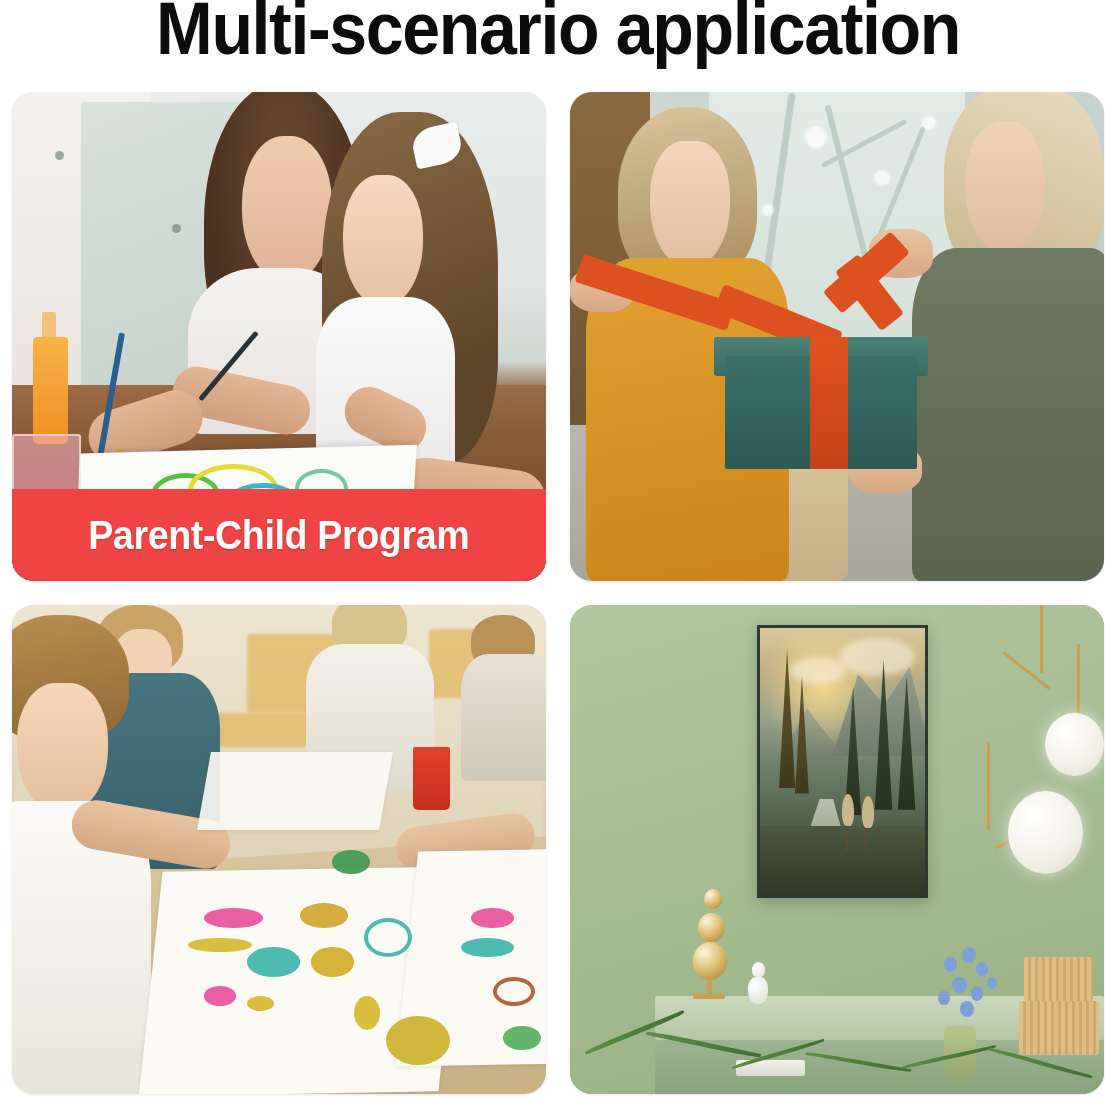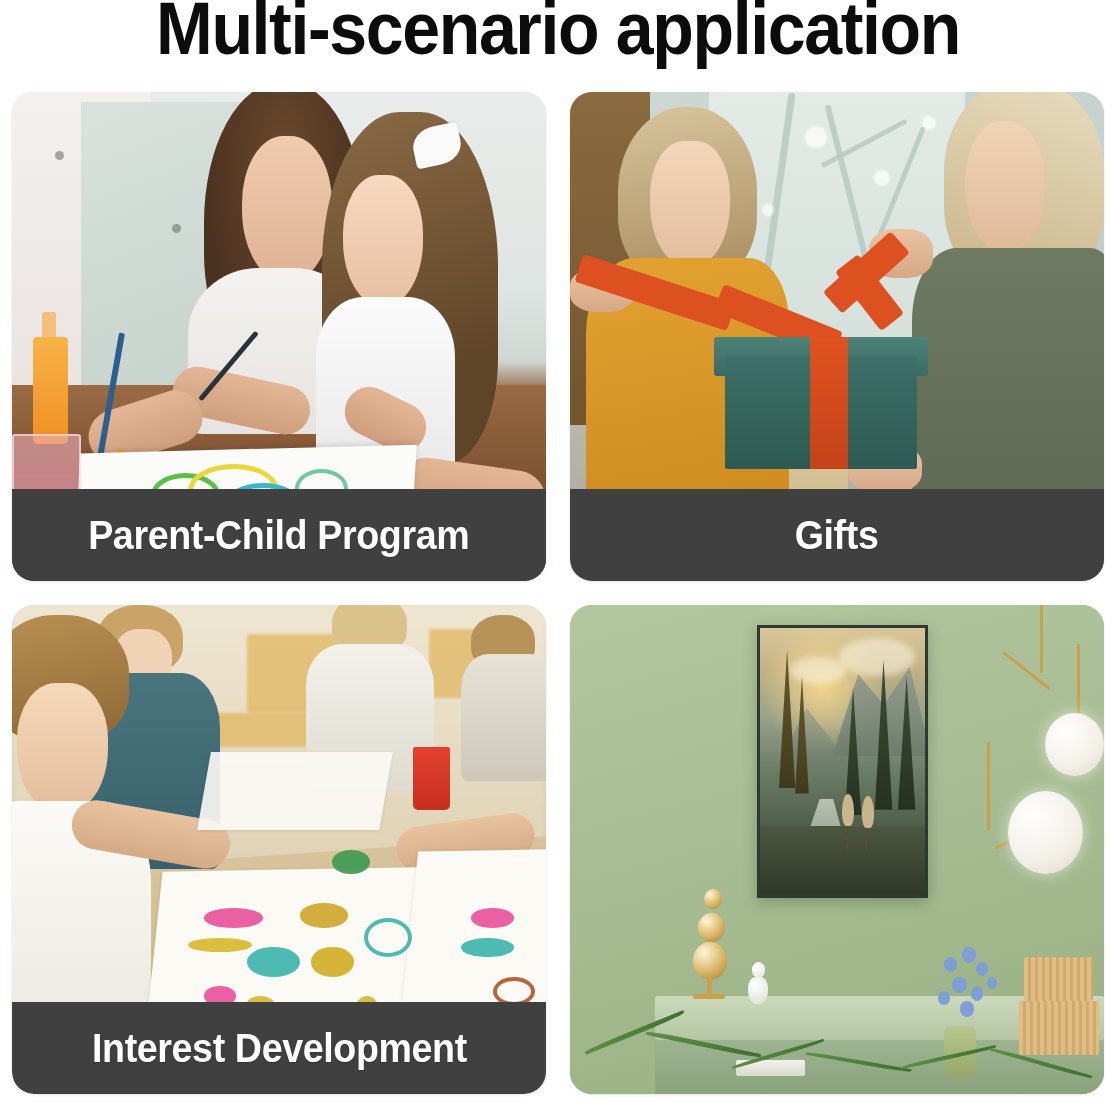--- a/index.html
+++ b/index.html
@@ -44,21 +44,21 @@
     border-radius: 22px;
     overflow: hidden;
     background: #ddd;
     box-shadow: 0 1px 3px rgba(0,0,0,.10);
   }
   .photo { position: absolute; inset: 0; overflow: hidden; }
   .caption {
     position: absolute;
     left: 0; right: 0; bottom: 0;
     height: 92px;
-    background: #404040;
+    background: #ef4444;
     display: flex;
     align-items: center;
     justify-content: center;
     border-bottom-left-radius: 22px;
     border-bottom-right-radius: 22px;
     margin-top: 18px;
   }
   .caption-text {
     font-family: "Liberation Sans", sans-serif;
     font-weight: bold;
@@ -292,23 +292,20 @@
 
         <div class="ribbon-arm" style="left:1%;  top:38%; width:30%; height:6%; transform:rotate(18deg);"></div>
         <div class="ribbon-arm" style="left:27%; top:44%; width:24%; height:6%; transform:rotate(22deg);"></div>
         <div class="ribbon-arm" style="left:47%; top:34%; width:17%; height:6%; transform:rotate(-42deg);"></div>
         <div class="ribbon-arm" style="left:49%; top:38%; width:14%; height:6%; transform:rotate(52deg);"></div>
 
         <div class="lid"></div>
         <div class="box"></div>
         <div class="ribbon-v"></div>
       </div>
-      <div class="caption">
-        <span class="caption-text">Gifts</span>
-      </div>
     </div>
 
     <div class="card">
       <div class="photo p3">
         <div class="bg-blur"></div>
         <div class="shelf" style="left:44%; top:6%;  width:20%; height:16%;"></div>
         <div class="shelf" style="left:78%; top:5%;  width:16%; height:14%;"></div>
         <div class="shelf" style="left:38%; top:22%; width:28%; height:7%;"></div>
         <div class="table"></div>
 
@@ -344,23 +341,20 @@
         <div class="paint" style="left:36%; top:78%; width:6%;  height:4%;  background:#e9539a;"></div>
         <div class="paint" style="left:44%; top:80%; width:5%;  height:3%;  background:#d8b92e;"></div>
         <div class="paint" style="left:64%; top:80%; width:5%;  height:7%;  background:#d8b92e;"></div>
         <div class="paint" style="left:70%; top:84%; width:12%; height:10%; background:#cdb12b;"></div>
         <div class="paint" style="left:86%; top:62%; width:8%;  height:4%;  background:#e9539a;"></div>
         <div class="paint" style="left:84%; top:68%; width:10%; height:4%;  background:#3fb5ad;"></div>
         <div class="paint" style="left:90%; top:76%; width:8%;  height:6%;  background:transparent; border:4px solid #b0572a;"></div>
         <div class="paint" style="left:92%; top:86%; width:7%;  height:5%;  background:#56b05a;"></div>
         <div class="paint" style="left:60%; top:50%; width:7%;  height:5%;  background:#3f9a52;"></div>
         <div class="cup"></div>
-      </div>
-      <div class="caption cap-sm">
-        <span class="caption-text">Interest Development</span>
       </div>
     </div>
 
     <div class="card">
       <div class="photo p4">
         <div class="wall"></div>
         <div class="console"></div>
         <div class="console-front"></div>
 
         <div class="frame">

